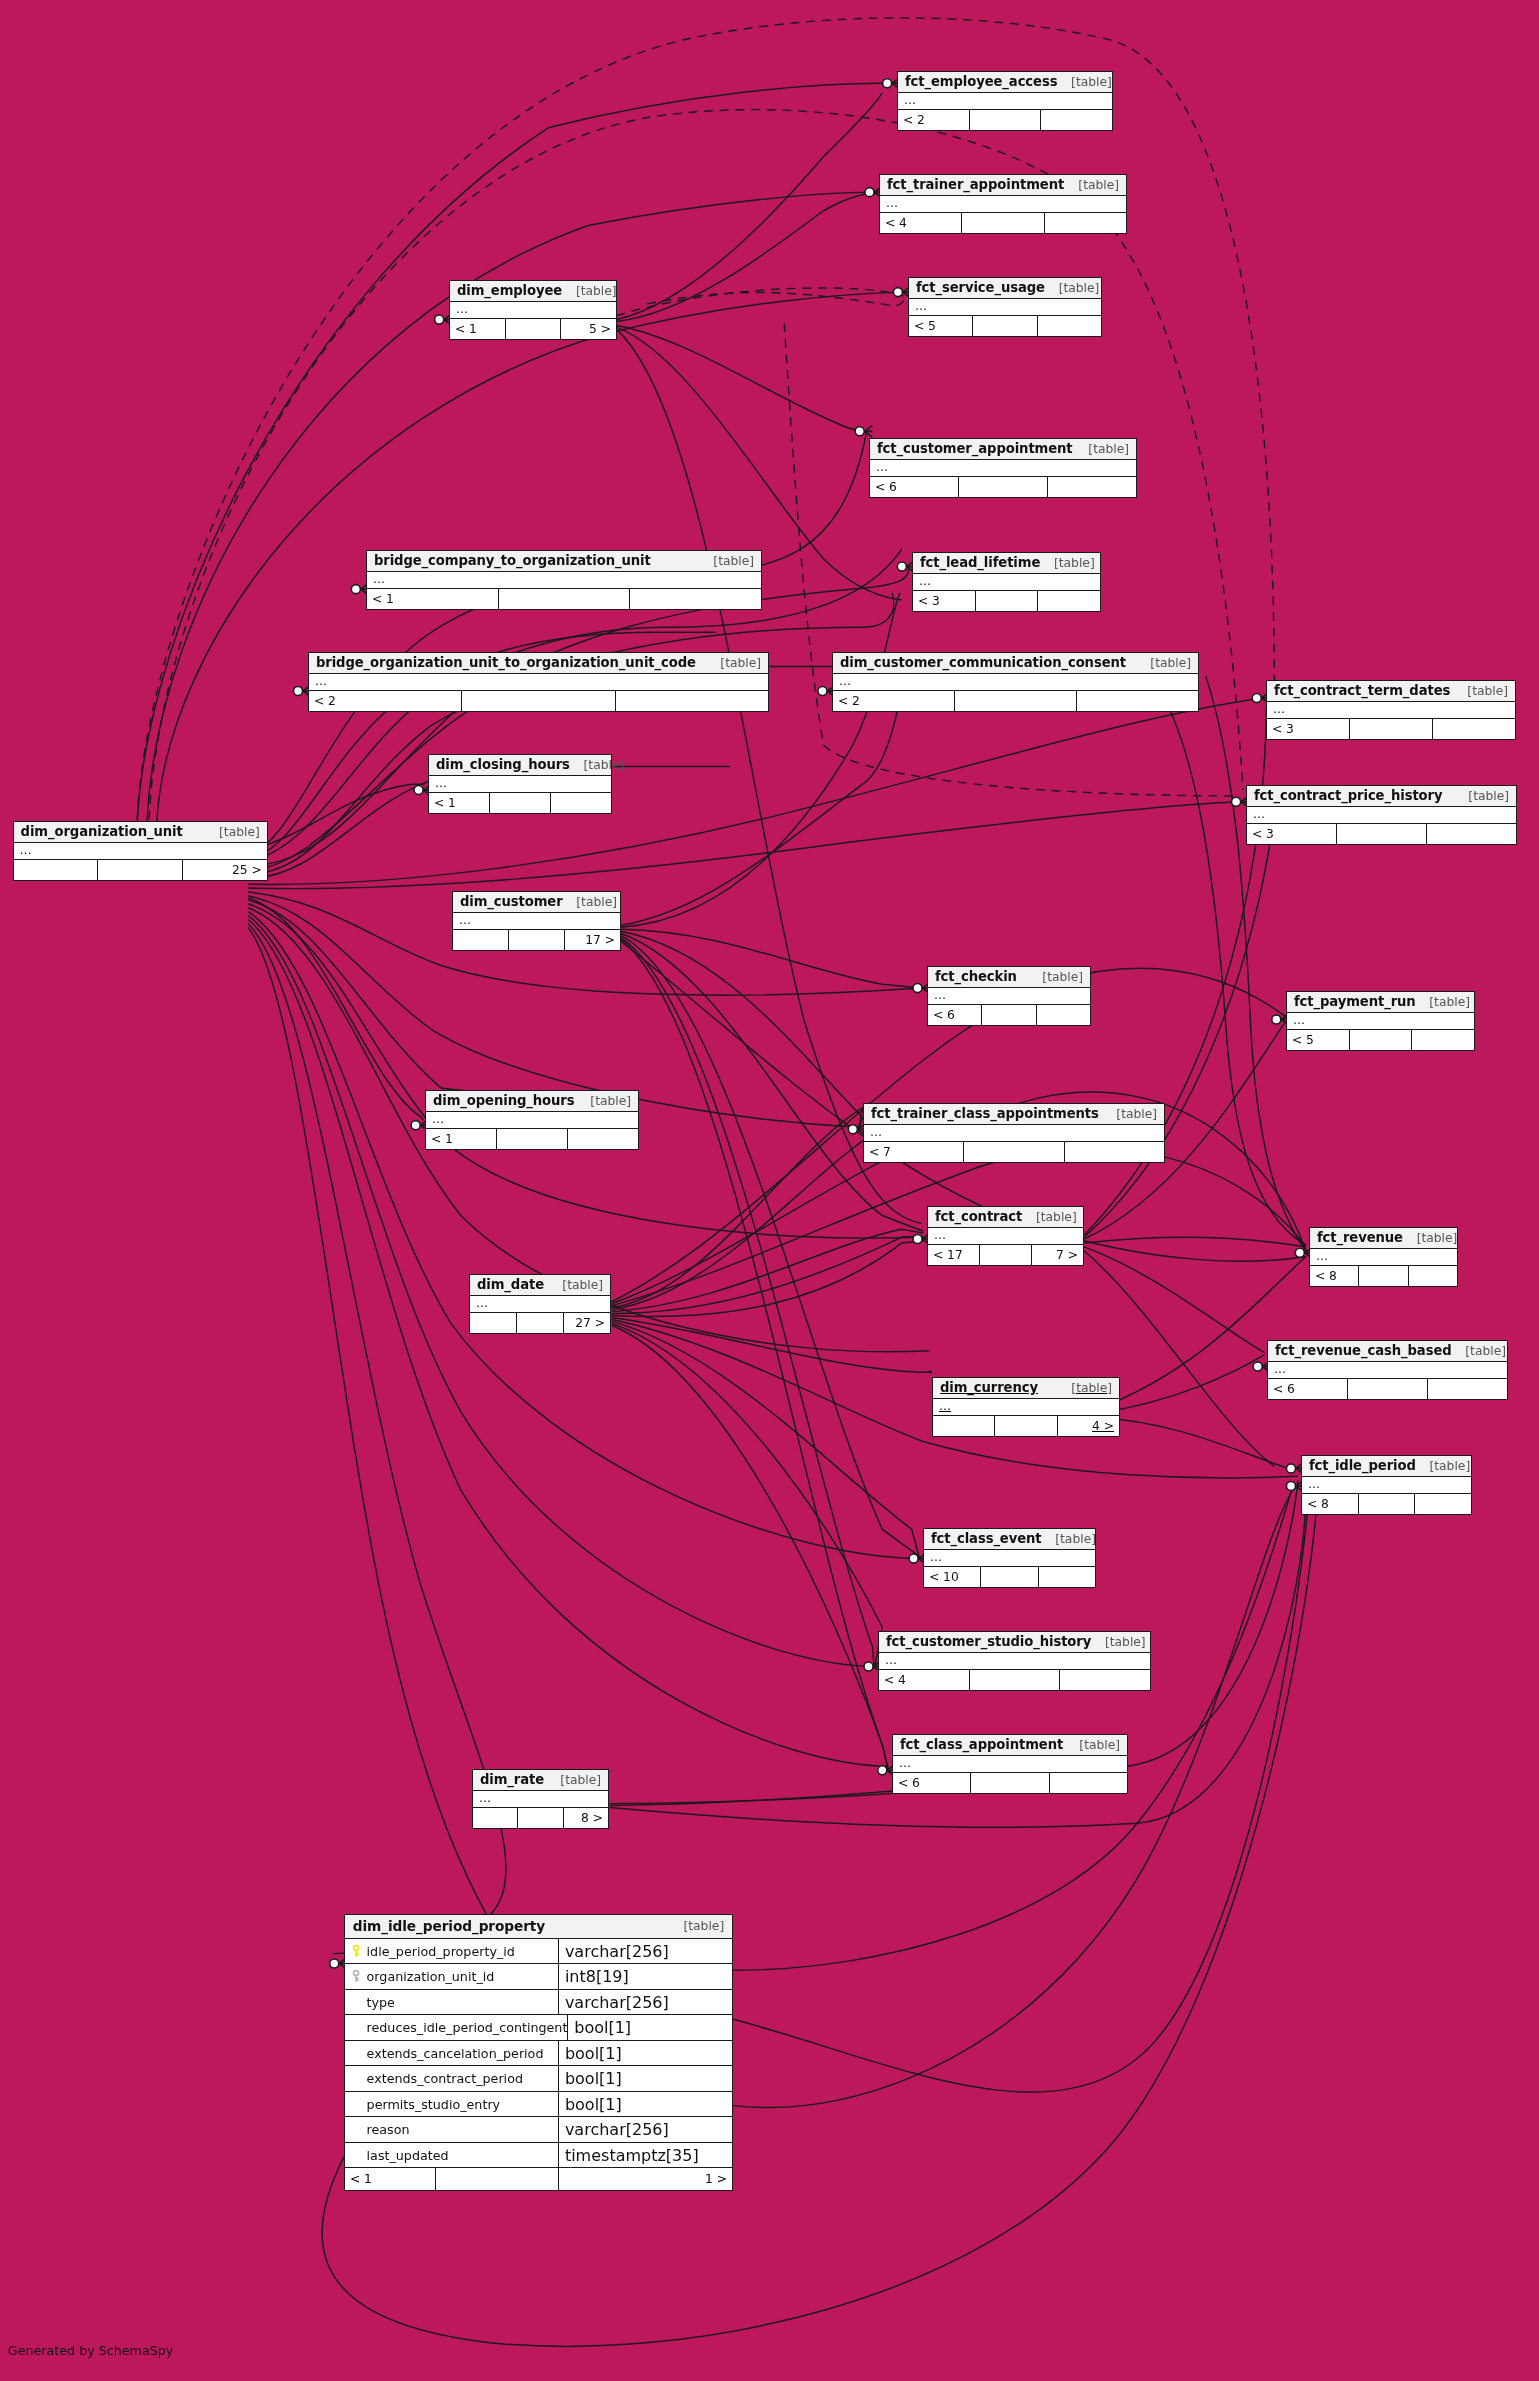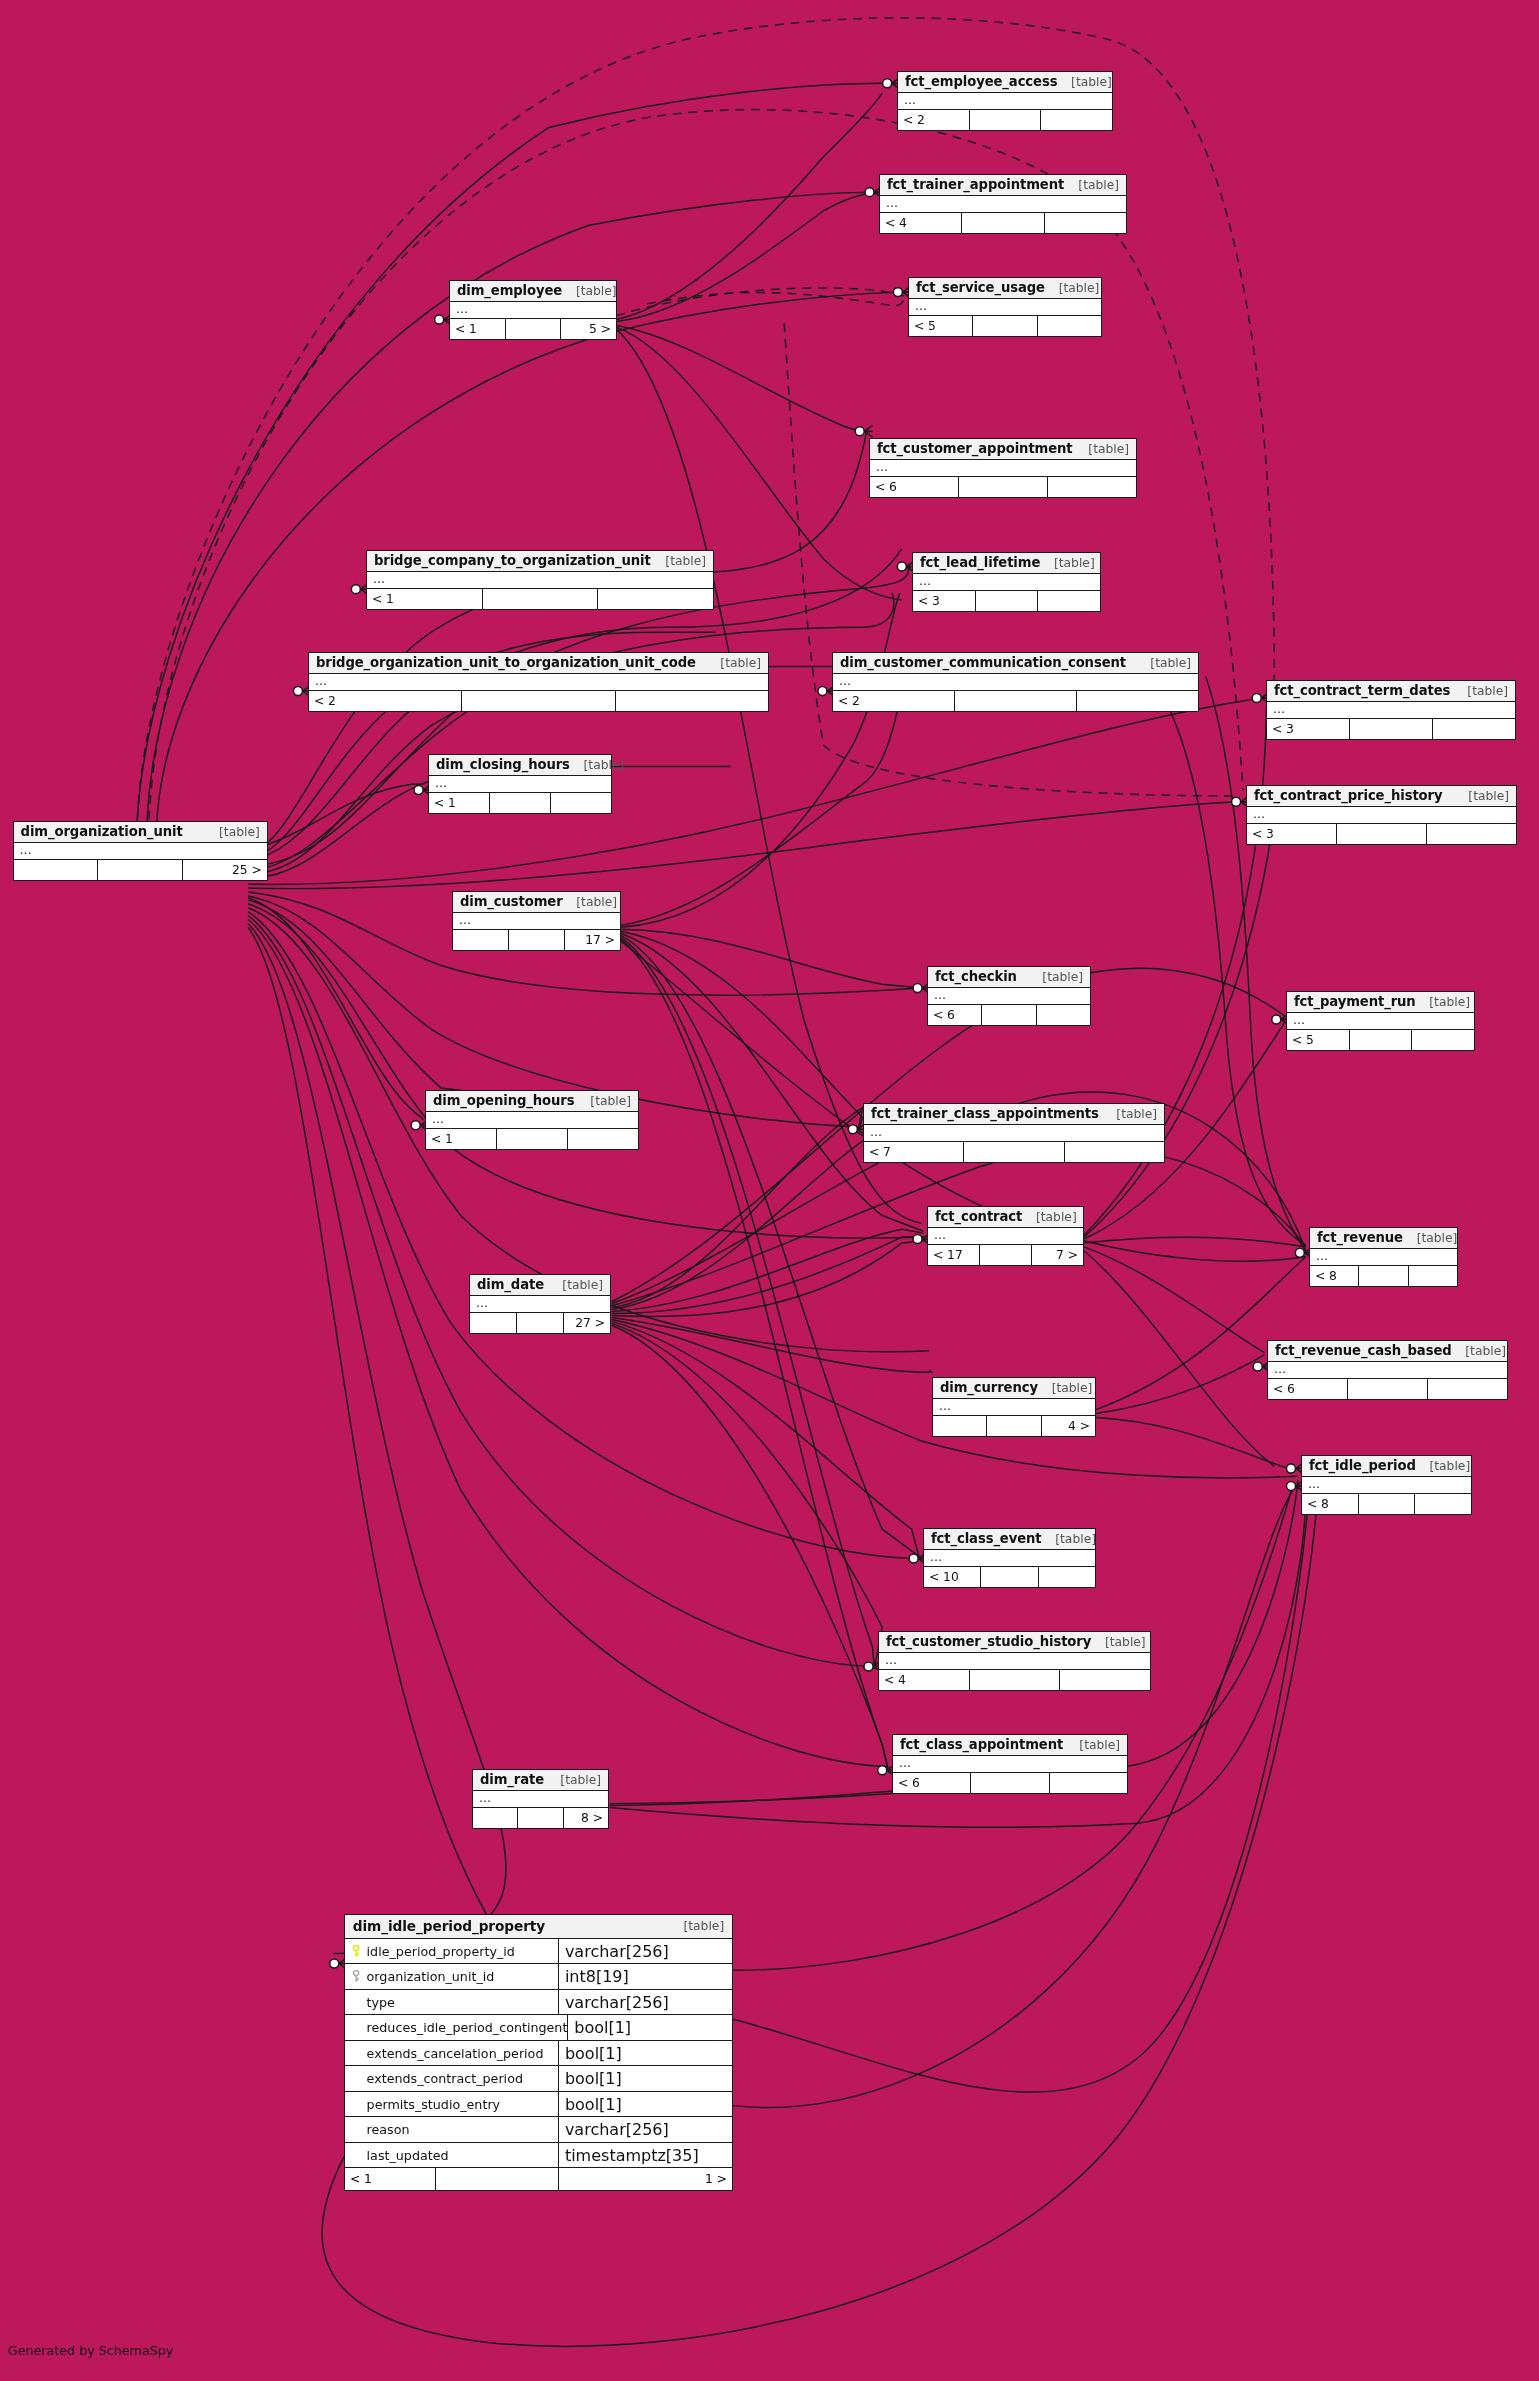--- a/index.html
+++ b/index.html
@@ -326,21 +326,21 @@
           <span class="tname">fct_customer_appointment</span>
           <span class="ttag">[table]</span>
         </div>
         <div class="ellipsis">...</div>
         <div class="foot">
           <span class="fc">&lt; 6</span>
           <span class="fc"></span>
           <span class="fc right"></span>
         </div>
       </div>
-      <div class="node" style="left: 366px; top: 550px; width: 348px;">
+      <div class="node" style="left: 366px; top: 550px; width: 396px;">
         <div class="hdr">
           <span class="tname">bridge_company_to_organization_unit</span>
           <span class="ttag">[table]</span>
         </div>
         <div class="ellipsis">...</div>
         <div class="foot">
           <span class="fc">&lt; 1</span>
           <span class="fc"></span>
           <span class="fc right"></span>
         </div>
@@ -530,21 +530,21 @@
           <span class="tname">fct_revenue_cash_based</span>
           <span class="ttag">[table]</span>
         </div>
         <div class="ellipsis">...</div>
         <div class="foot">
           <span class="fc">&lt; 6</span>
           <span class="fc"></span>
           <span class="fc right"></span>
         </div>
       </div>
-      <div class="node" style="left: 932px; top: 1377px; width: 164px;">
+      <div class="node" style="left: 932px; top: 1377px; width: 188px; text-decoration: underline;">
         <div class="hdr">
           <span class="tname">dim_currency</span>
           <span class="ttag">[table]</span>
         </div>
         <div class="ellipsis">...</div>
         <div class="foot">
           <span class="fc"></span>
           <span class="fc"></span>
           <span class="fc right">4 &gt;</span>
         </div>

